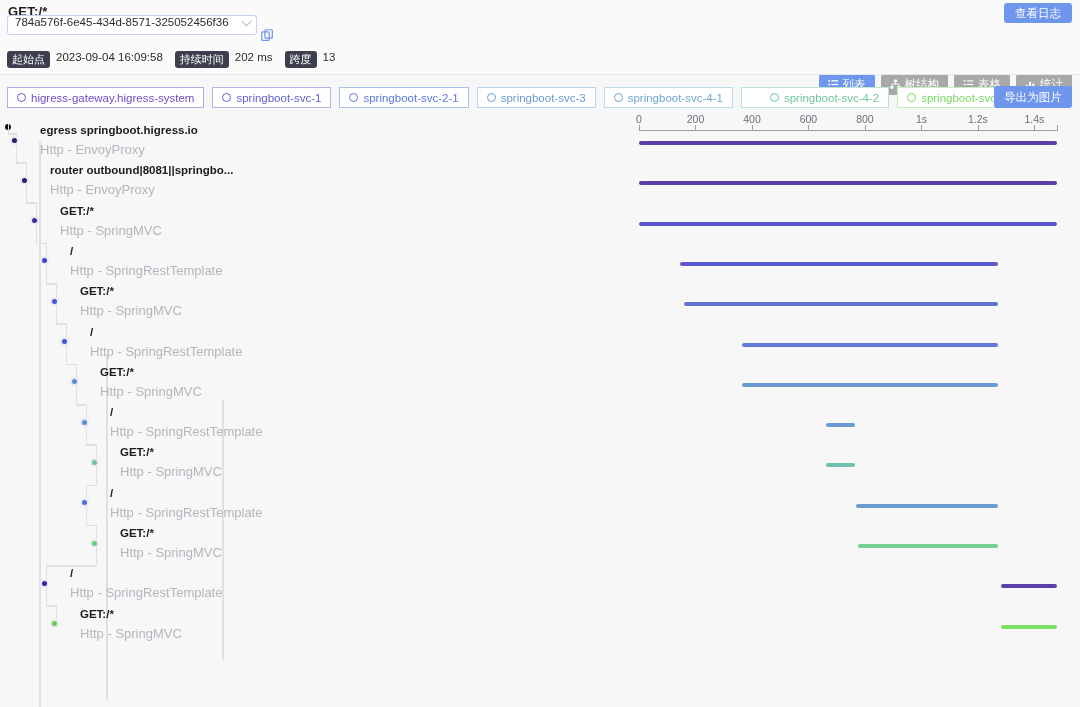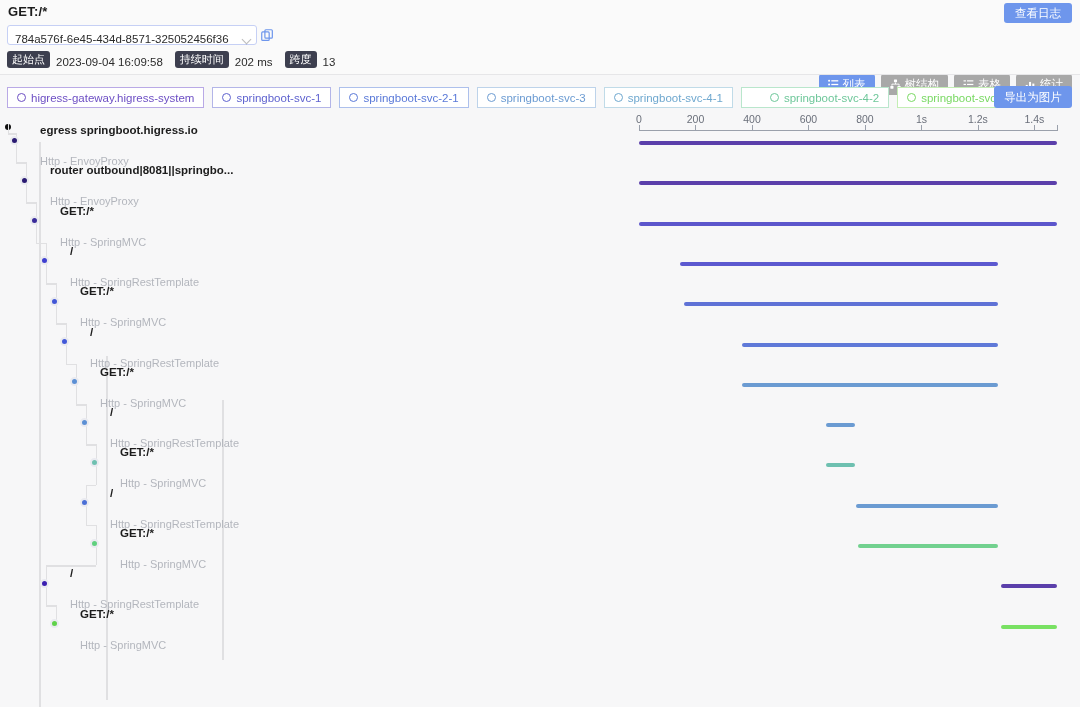--- a/index.html
+++ b/index.html
@@ -20,37 +20,37 @@
     position: absolute; left: 8px; top: 4px;
     font-size: 13px; font-weight: bold; letter-spacing: .2px; color: #1c1c1c;
   }
   .btn-viewlog {
     position: absolute; right: 8px; top: 3px;
     width: 68px; height: 20px; line-height: 20px; text-align: center;
     background: #6e96ec; color: #fff; font-size: 11.5px; border-radius: 3px;
     border: none; cursor: pointer; padding: 0;
   }
   .idbox {
-    position: absolute; left: 7px; top: 25px; width: 250px; height: 20px;
+    position: absolute; left: 7px; top: 15px; width: 250px; height: 20px;
     background: #fff; border: 1px solid #c6d0f5; border-radius: 3px;
-    display: flex; align-items: center; padding: 8px 4px 0 7px; cursor: pointer;
+    display: flex; align-items: flex-start; padding: 0 4px 0 7px; cursor: pointer;
   }
   .idbox .idtext {
     flex: 1; font-size: 11.5px; color: #2b2b2b; white-space: nowrap; overflow: hidden;
   }
   .chev { width: 10px; height: 10px; position: relative; opacity: .45; }
   .chev:before {
     content: ""; position: absolute; left: 1px; top: 2px;
     width: 6px; height: 6px; border-right: 1.3px solid #6b6b6b; border-bottom: 1.3px solid #6b6b6b;
     transform: rotate(45deg);
   }
   .copy-icon {
     position: absolute; left: 261px; top: 28px; width: 13px; height: 13px; cursor: pointer;
   }
-  .meta { position: absolute; left: 7px; top: 51px; display: flex; align-items: flex-end; gap: 6px; }
+  .meta { position: absolute; left: 7px; top: 51px; display: flex; align-items: flex-start; gap: 6px; }
   .chip {
     background: #3d3f4f; color: #fff; font-size: 11px; border-radius: 3px;
     padding: 2px 5px; line-height: 13px; white-space: nowrap;
   }
   .metaval { font-size: 11.5px; color: #2b2b2b; margin-right: 6px; white-space: nowrap; }
 
   .viewtabs { position: absolute; right: 8px; top: 50px; display: flex; gap: 6px; margin-top: 24px; }
   .vtab {
     height: 21px; border-radius: 3px; border: none; cursor: pointer;
     display: flex; align-items: center; gap: 4px; padding: 0 9px;
@@ -92,21 +92,21 @@
   .dot {
     position: absolute; width: 9px; height: 9px; border-radius: 50%;
     border: 2px solid #e9eaf0; cursor: pointer;
   }
   .root-dot {
     position: absolute; width: 6px; height: 6px; border-radius: 50%;
     background: #111; left: 5px; top: 6px;
   }
   .srow { position: absolute; cursor: pointer; }
   .sname { font-size: 11.5px; font-weight: bold; color: #1c1c1c; white-space: nowrap; }
-  .smeta { font-size: 11px; color: #b3b6bd; white-space: nowrap; margin-top: 19px; }
+  .smeta { font-size: 13px; color: #b3b6bd; white-space: nowrap; margin-top: 6px; }
   .bar { position: absolute; height: 4px; border-radius: 2px; cursor: pointer; }
 </style>
 </head>
 <body>
 
 <div id="app">
 
   <div class="hdr">
     <div class="trace-title">GET:/*</div>
 

